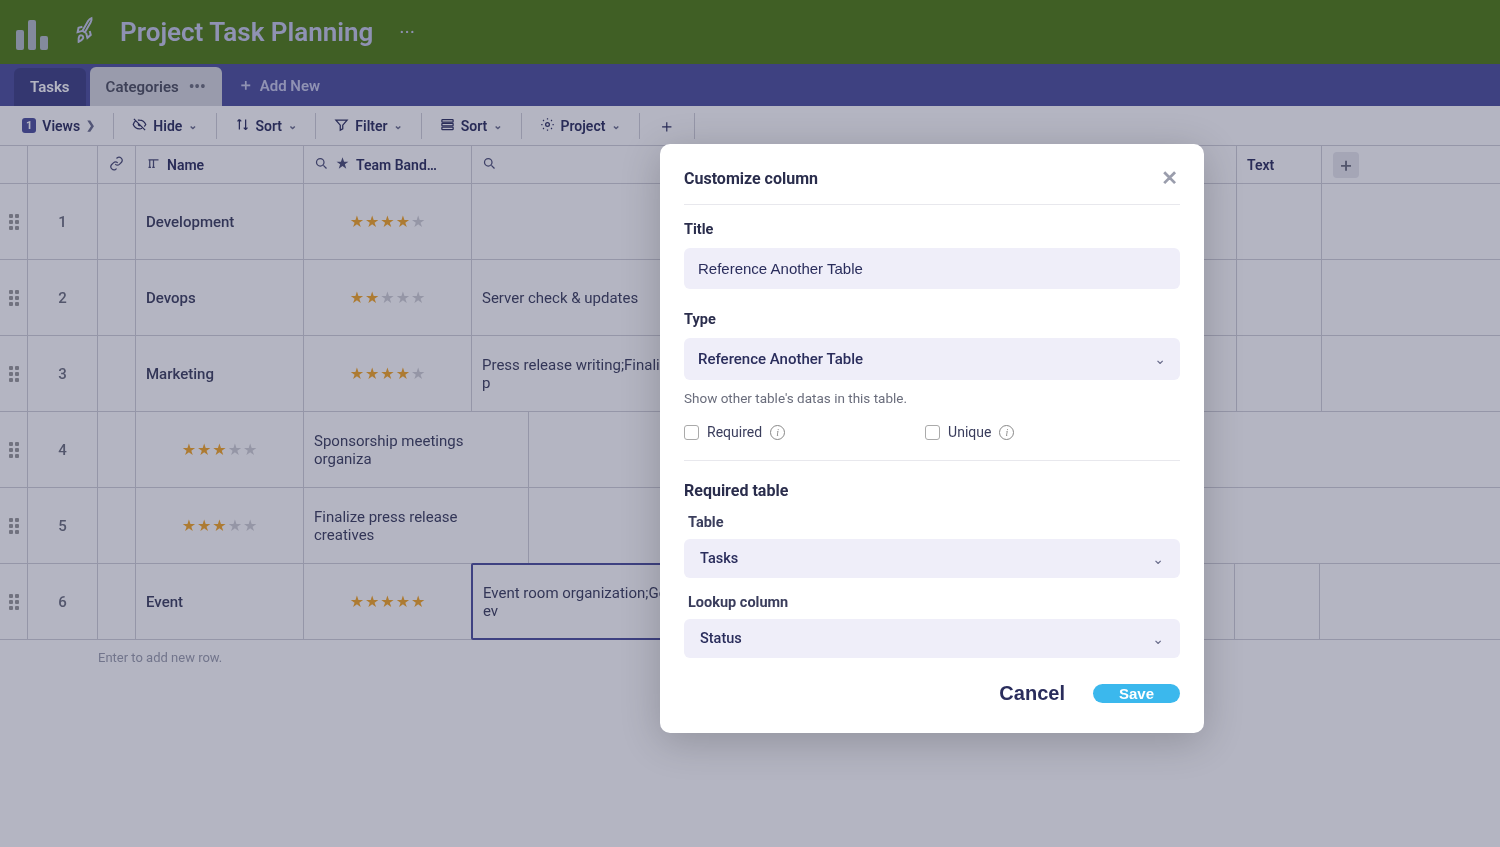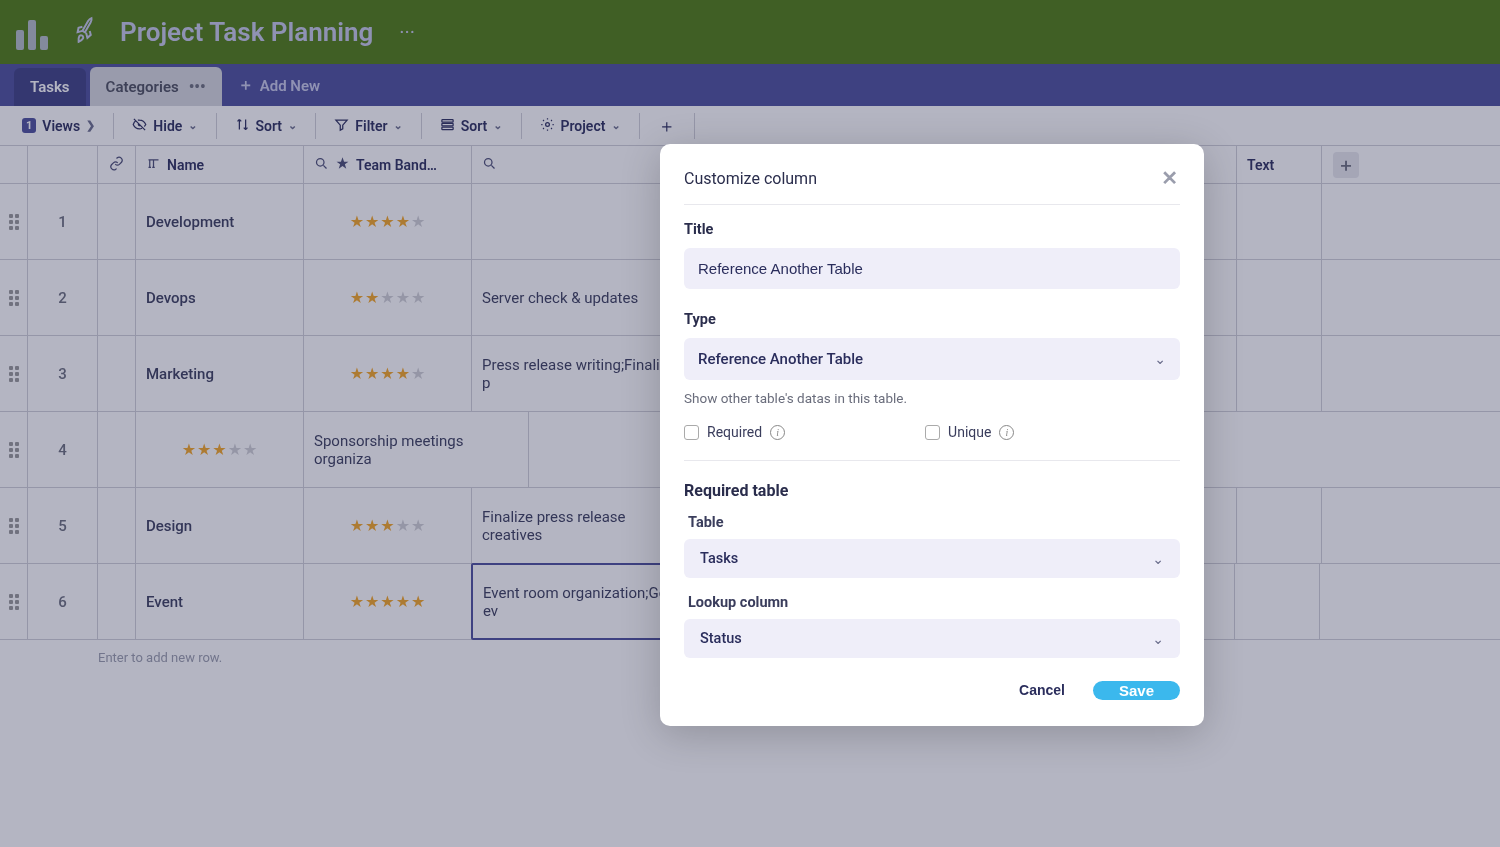--- a/index.html
+++ b/index.html
@@ -67,37 +67,37 @@
 .cell-selected { border: 2px solid #4a4d9c; margin: -1px; border-radius: 2px; }
 
 .new-row-hint { padding: 10px 0 0 98px; font-size: 13px; color: #9a9dac; }
 
 
 .overlay { position: absolute; inset: 0; background: rgba(40,42,80,0.35); }
 
 
 .modal { position: absolute; left: 660px; top: 144px; width: 544px; background: #fff; border-radius: 10px; box-shadow: 0 8px 40px rgba(0,0,0,0.2); padding: 20px 24px; }
 .modal-head { display: flex; justify-content: space-between; align-items: center; padding-bottom: 12px; border-bottom: 1px solid #e8e8ed; margin-bottom: 16px; }
-.modal-title { font-size: 16px; font-weight: 400; color: #2a2d4c; }
+.modal-title { font-size: 16px; font-weight: 700; color: #2a2d4c; }
 .modal-close { color: #9a9dac; font-size: 20px; cursor: pointer; padding: 2px; font-weight: 700; }
 .modal-label { font-size: 14.5px; font-weight: 700; color: #2a2d4c; margin-bottom: 10px; display: block; }
 .modal-input { width: 100%; background: #efeef9; border: none; border-radius: 6px; padding: 12px 14px; font-size: 15px; color: #2a2d5c; font-weight: 500; }
 .modal-select { width: 100%; background: #efeef9; border: none; border-radius: 6px; padding: 12px 14px; font-size: 15px; color: #2a2d5c; font-weight: 500; display: flex; justify-content: space-between; align-items: center; cursor: pointer; }
 .select-chev { color: #6a6d8c; font-size: 14px; }
 .modal-hint { font-size: 13.5px; color: #6a6d7c; margin-top: 10px; }
 .modal-section { margin-bottom: 22px; }
 .modal-checks { display: flex; gap: 140px; margin-top: 18px; padding-bottom: 20px; border-bottom: 1px solid #e8e8ed; }
 .check-item { display: flex; align-items: center; gap: 8px; font-size: 14px; color: #3a3d5c; }
 .checkbox { width: 15px; height: 15px; border: 1.5px solid #aaa; border-radius: 3px; cursor: pointer; }
 .info-icon { width: 15px; height: 15px; border: 1.5px solid #888; border-radius: 50%; display: inline-flex; align-items: center; justify-content: center; font-size: 10px; color: #888; font-style: italic; font-family: serif; cursor: help; }
 .section-title { font-size: 16px; font-weight: 700; color: #2a2d4c; margin: 20px 0 14px; }
 .sublabel { font-size: 14.5px; font-weight: 700; color: #3a3d5c; margin-bottom: 8px; margin-left: 4px; display: block; }
 .modal-select-sm { width: 100%; background: #efeef9; border: none; border-radius: 6px; padding: 11px 16px; font-size: 14.5px; color: #2a2d5c; font-weight: 500; display: flex; justify-content: space-between; align-items: center; cursor: pointer; margin-bottom: 16px; }
 .modal-footer { display: flex; justify-content: flex-end; gap: 24px; align-items: center; margin-top: 14px; }
-.btn-cancel { color: #2a2d5c; font-weight: 700; font-size: 14px; cursor: pointer; background: none; border: none; padding: 8px 4px; }
+.btn-cancel { color: #2a2d5c; font-weight: 700; font-size: 20px; cursor: pointer; background: none; border: none; padding: 8px 4px; }
 .btn-save { background: #3bb8ed; color: #fff; font-weight: 700; font-size: 15px; border: none; border-radius: 18px; padding: 1px 26px; cursor: pointer; }
 
 .icon-sm svg { width: 15px; height: 15px; }
 </style>
 </head>
 <body>
 
 <div class="header">
   <div class="logo">
     <div class="logo-bar" style="height:20px"></div>
@@ -343,21 +343,20 @@
             <span></span>
             <span></span>
             <span></span>
             <span></span>
             <span></span>
             <span></span>
           </div>
         </div>
         <div class="td td-num">5</div>
         <div class="td td-link"></div>
-        <div class="td td-name">Design</div>
         <div class="td td-band">
           <div class="stars">
             <span class="star on">★</span>
             <span class="star on">★</span>
             <span class="star on">★</span>
             <span class="star">★</span>
             <span class="star">★</span>
           </div>
         </div>
         <div class="td td-search">Finalize press release creatives</div>

